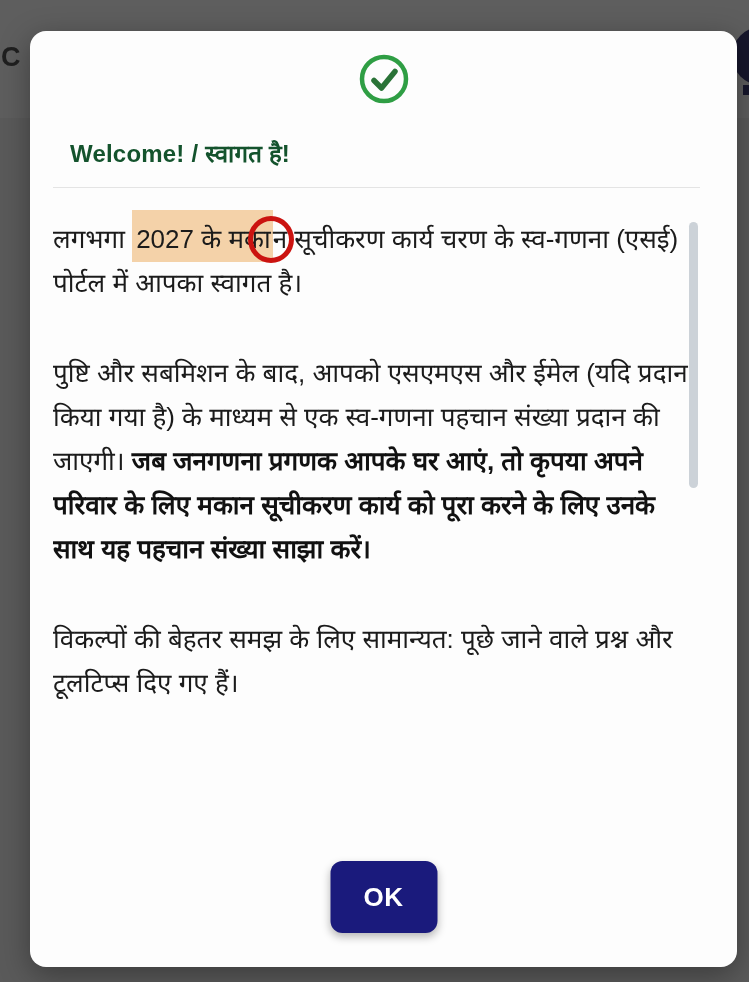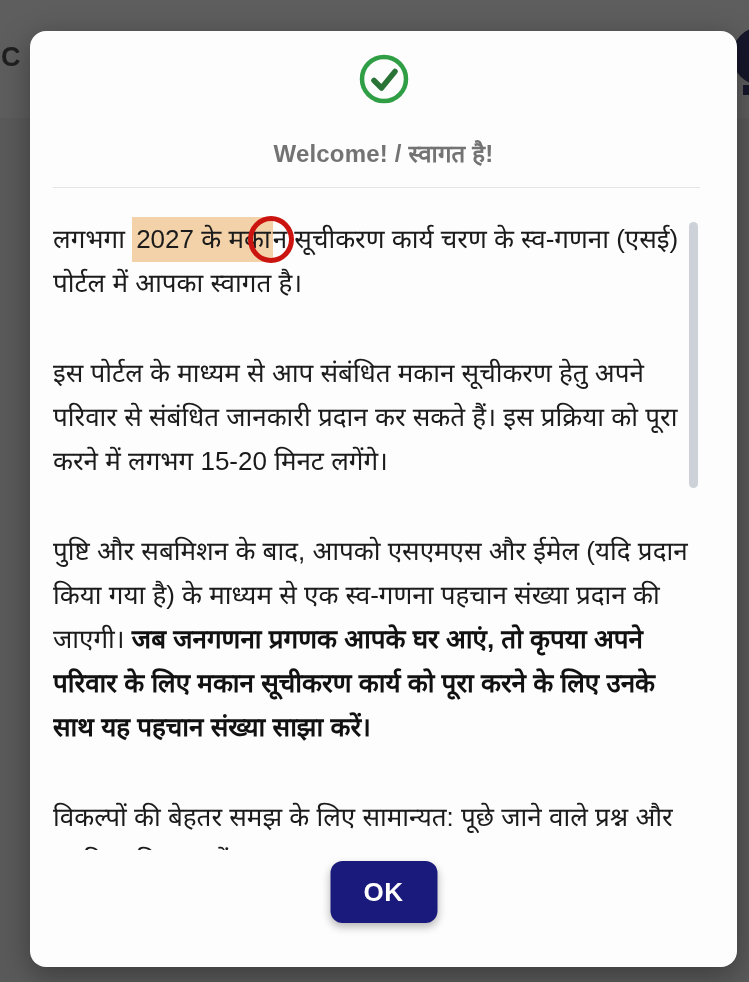--- a/index.html
+++ b/index.html
@@ -22,55 +22,55 @@
     position:absolute;left:743px;top:85px;width:12px;height:10px;background:#17172c;
   }
   
   .modal{
     position:absolute;left:30px;top:31px;width:707px;height:936px;
     background:#fdfdfd;border-radius:16px;
     box-shadow:0 8px 30px rgba(0,0,0,0.35);
   }
   .icon-wrap{display:flex;justify-content:center;padding-top:21px;}
   .dialog-title{
-    margin:30px 0 0 0;text-align:center;
-    font-size:24px;font-weight:700;color:#737373;letter-spacing:.2px;
+    margin:30px 0 0 0;text-align:left;
+    font-size:24px;font-weight:700;color:#14532d;letter-spacing:.2px;padding-left:40px;
   }
   .divider{
     border:none;border-top:1.5px solid #e4e4e4;
     margin:18px 37px 0 23px;
   }
   
   .dialog-body{
     position:absolute;left:23px;top:167px;width:637px;height:652px;
     overflow:hidden;
     font-size:26px;line-height:44px;color:#1b1b1b;
   }
   .dialog-body p{margin:0 0 46px 0;}
   .dialog-body p:first-child{margin-top:19px;}
   .hl{
     background:#f4d2a9;
-    padding:7px 2px 8px 4px;
+    padding:14px 2px 8px 4px;
   }
   .bold{font-weight:700;color:#111;}
   
   .annotation-circle{
     position:absolute;left:218px;top:185px;width:36px;height:37px;
     border:5px solid #cb1310;border-radius:50%;
     pointer-events:none;
   }
   
   .scroll-thumb{
     position:absolute;left:659px;top:191px;width:9px;height:266px;
     background:#ccd2d8;border-radius:5px;
   }
   
   .ok-button{
     position:absolute;left:50%;transform:translateX(-50%);top:830px;
-    width:107px;height:62px;border:none;border-radius:12px;
+    width:107px;height:72px;border:none;border-radius:12px;
     background:#1a1a7c;color:#ffffff;
     font-family:"Liberation Sans","DejaVu Sans",sans-serif;
     font-size:26px;font-weight:700;letter-spacing:.5px;
     box-shadow:0 4px 8px rgba(0,0,0,0.28);
     cursor:pointer;
   }
 </style>
 </head>
 <body>
 
@@ -88,21 +88,20 @@
     </svg>
   </div>
 
   <h1 class="dialog-title">Welcome! / स्वागत है!</h1>
 
   <hr class="divider">
 
   <div class="dialog-body">
     <p><span>लगभगा </span><span class="hl">2027 के मका</span><span>न सूचीकरण कार्य चरण के स्व-गणना (एसई) पोर्टल में आपका स्वागत है।</span></p>
 
-    <p>इस पोर्टल के माध्यम से आप संबंधित मकान सूचीकरण हेतु अपने परिवार से संबंधित जानकारी प्रदान कर सकते हैं। इस प्रक्रिया को पूरा करने में लगभग 15-20 मिनट लगेंगे।</p>
 
     <p><span>पुष्टि और सबमिशन के बाद, आपको एसएमएस और ईमेल (यदि प्रदान किया गया है) के माध्यम से एक स्व-गणना पहचान संख्या प्रदान की जाएगी। </span><strong class="bold">जब जनगणना प्रगणक आपके घर आएं, तो कृपया अपने परिवार के लिए मकान सूचीकरण कार्य को पूरा करने के लिए उनके साथ यह पहचान संख्या साझा करें।</strong></p>
 
     <p>विकल्पों की बेहतर समझ के लिए सामान्यत: पूछे जाने वाले प्रश्न और टूलटिप्स दिए गए हैं।</p>
   </div>
 
   <div class="annotation-circle"></div>
 
   <div class="scroll-thumb"></div>
 

